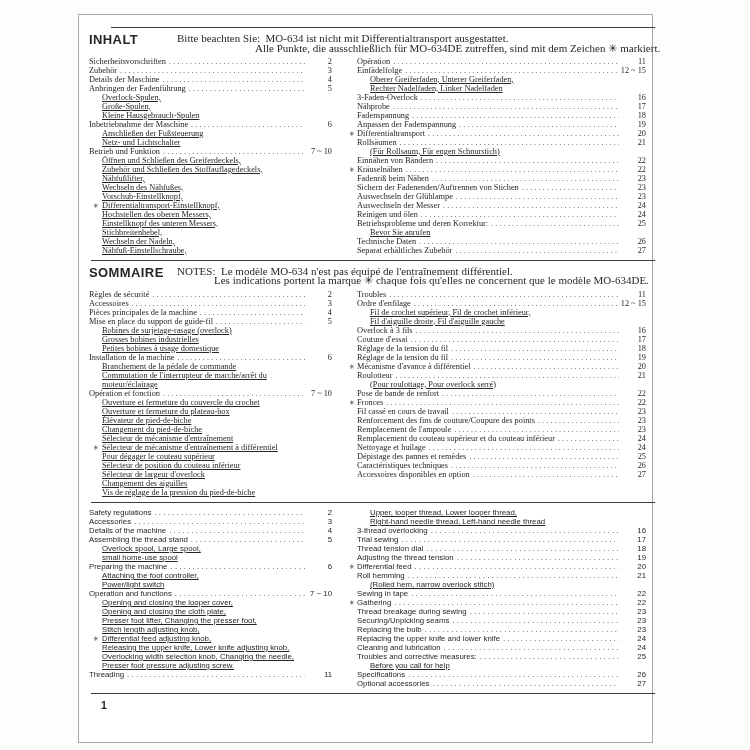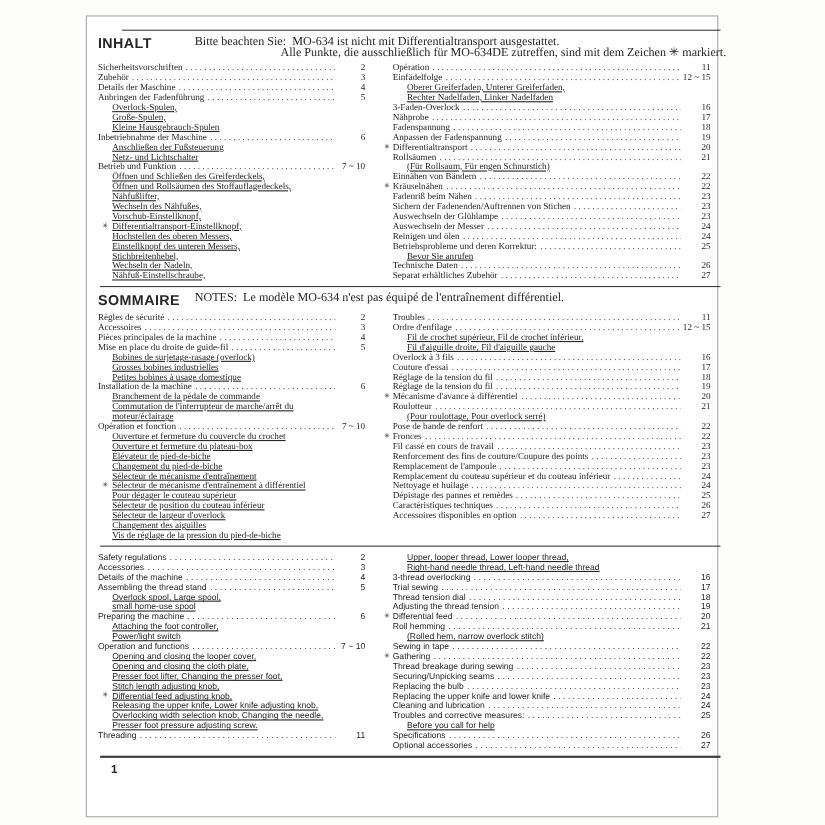--- a/index.html
+++ b/index.html
@@ -96,21 +96,21 @@
             </div>
             <div class="row">
               <span class="lab">Betrieb und Funktion</span>
               <span class="dots"></span>
               <span class="pg">7 ~ 10</span>
             </div>
             <div class="row ind">
               <span class="lab">Öffnen und Schließen des Greiferdeckels,</span>
             </div>
             <div class="row ind">
-              <span class="lab">Öffnen und Rollsäumen des Stoffauflagedeckels,</span>
+              <span class="lab">Zubehör und Schließen des Stoffauflagedeckels,</span>
             </div>
             <div class="row ind">
               <span class="lab">Nähfußlifter,</span>
             </div>
             <div class="row ind">
               <span class="lab">Wechseln des Nähfußes,</span>
             </div>
             <div class="row ind">
               <span class="lab">Vorschub-Einstellknopf,</span>
             </div>
@@ -241,41 +241,42 @@
             </div>
           </div>
         </div>
       </section>
       <div class="divider"></div>
       <section class="toc-section sec-sommaire">
         <div class="sec-head">
           <h2 class="sec-title">SOMMAIRE</h2>
           <div class="sec-notes">
             <div class="note-line">NOTES:&nbsp;&nbsp;Le modèle MO-634 n'est pas équipé de l'entraînement différentiel.</div>
+            <div class="note-line">Les indications portent la marque ✳ chaque fois qu'elles ne concernent que le modèle MO-634DE.</div>
           </div>
         </div>
         <div class="cols">
           <div class="col col-l">
             <div class="row">
               <span class="lab">Règles de sécurité</span>
               <span class="dots"></span>
               <span class="pg">2</span>
             </div>
             <div class="row">
               <span class="lab">Accessoires</span>
               <span class="dots"></span>
               <span class="pg">3</span>
             </div>
             <div class="row">
               <span class="lab">Pièces principales de la machine</span>
               <span class="dots"></span>
               <span class="pg">4</span>
             </div>
             <div class="row">
-              <span class="lab">Mise en place du droite de guide-fil</span>
+              <span class="lab">Mise en place du support de guide-fil</span>
               <span class="dots"></span>
               <span class="pg">5</span>
             </div>
             <div class="row ind">
               <span class="lab">Bobines de surjetage-rasage (overlock)</span>
             </div>
             <div class="row ind">
               <span class="lab">Grosses bobines industrielles</span>
             </div>
             <div class="row ind">

